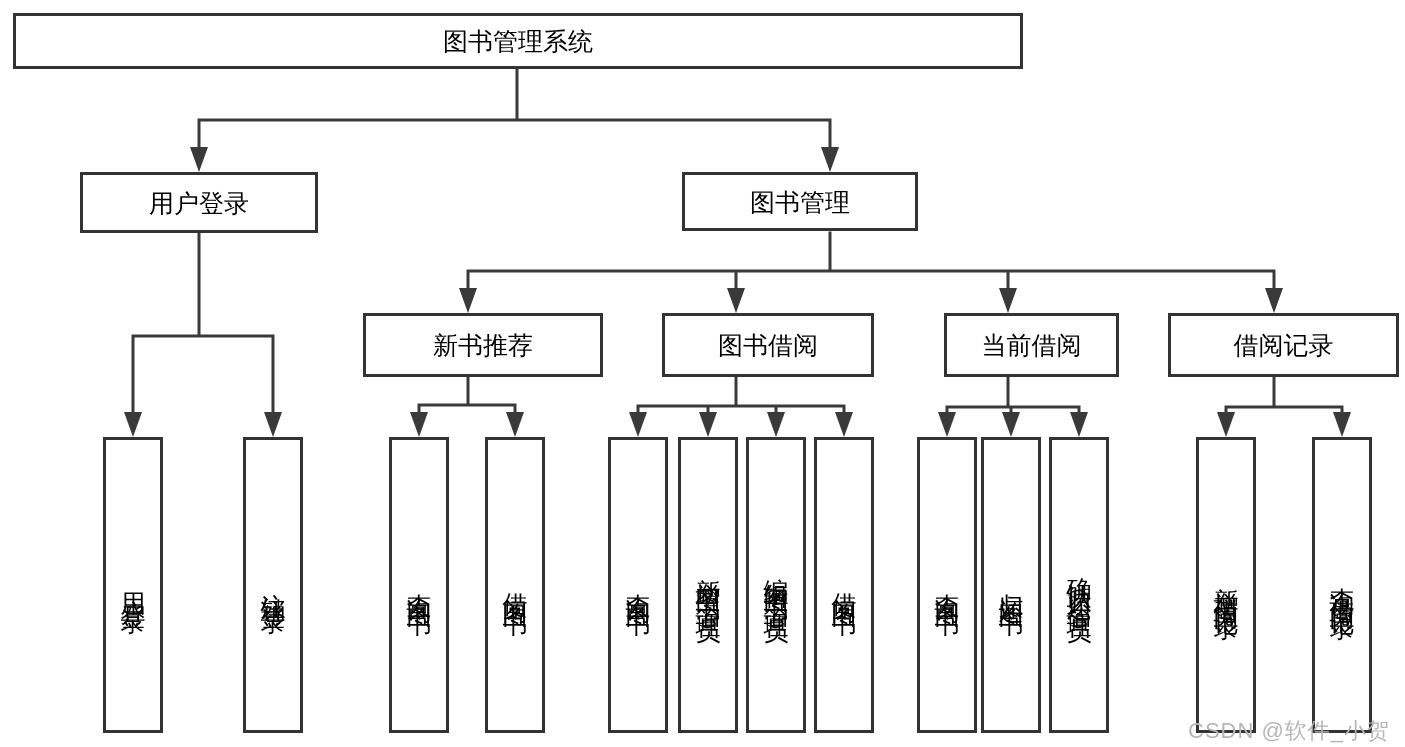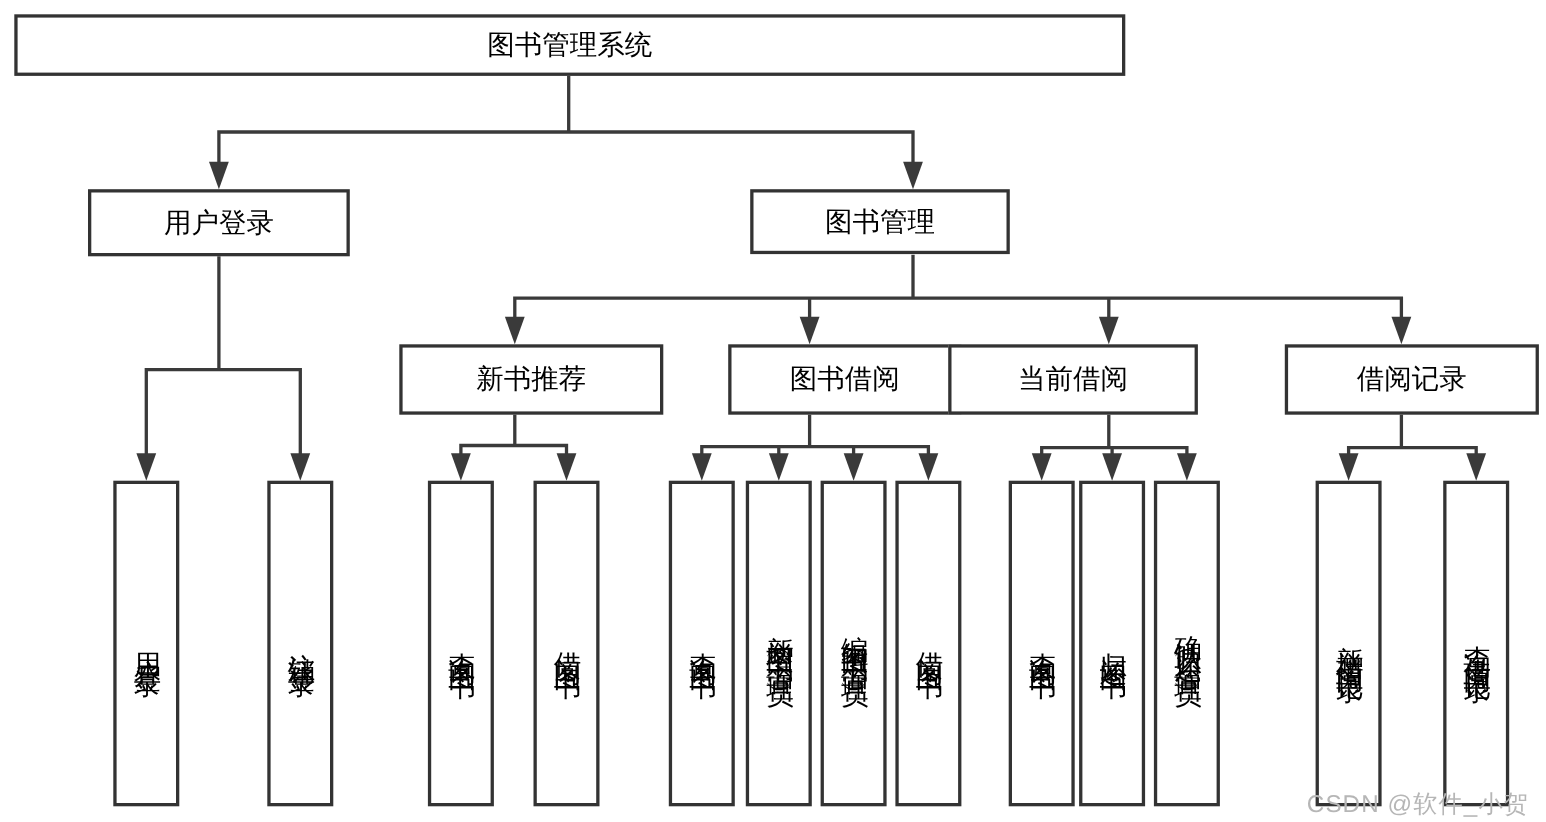--- a/index.html
+++ b/index.html
@@ -24,21 +24,21 @@
     white-space:nowrap;
   }
   
   .n-root{left:13px;top:13px;width:1010px;height:56px;}
   
   .n-user-login{left:80px;top:172px;width:238px;height:61px;}
   .n-book-mgmt{left:682px;top:172px;width:236px;height:59px;}
   
   .n-new-book-rec{left:363px;top:313px;width:240px;height:64px;}
   .n-book-borrow{left:630px;top:313px;width:212px;height:64px;margin-left:32px;}
-  .n-cur-borrow{left:862px;top:313px;width:227px;height:64px;}
+  .n-cur-borrow{left:944px;top:313px;width:175px;height:64px;}
   .n-borrow-rec{left:1168px;top:313px;width:231px;height:64px;}
   
   .leaf{top:437px;width:60px;height:296px;}
   .leaf span{
     writing-mode:vertical-rl;
     text-orientation:mixed;
     letter-spacing:6px;
     line-height:1;
     white-space:nowrap;
   }

